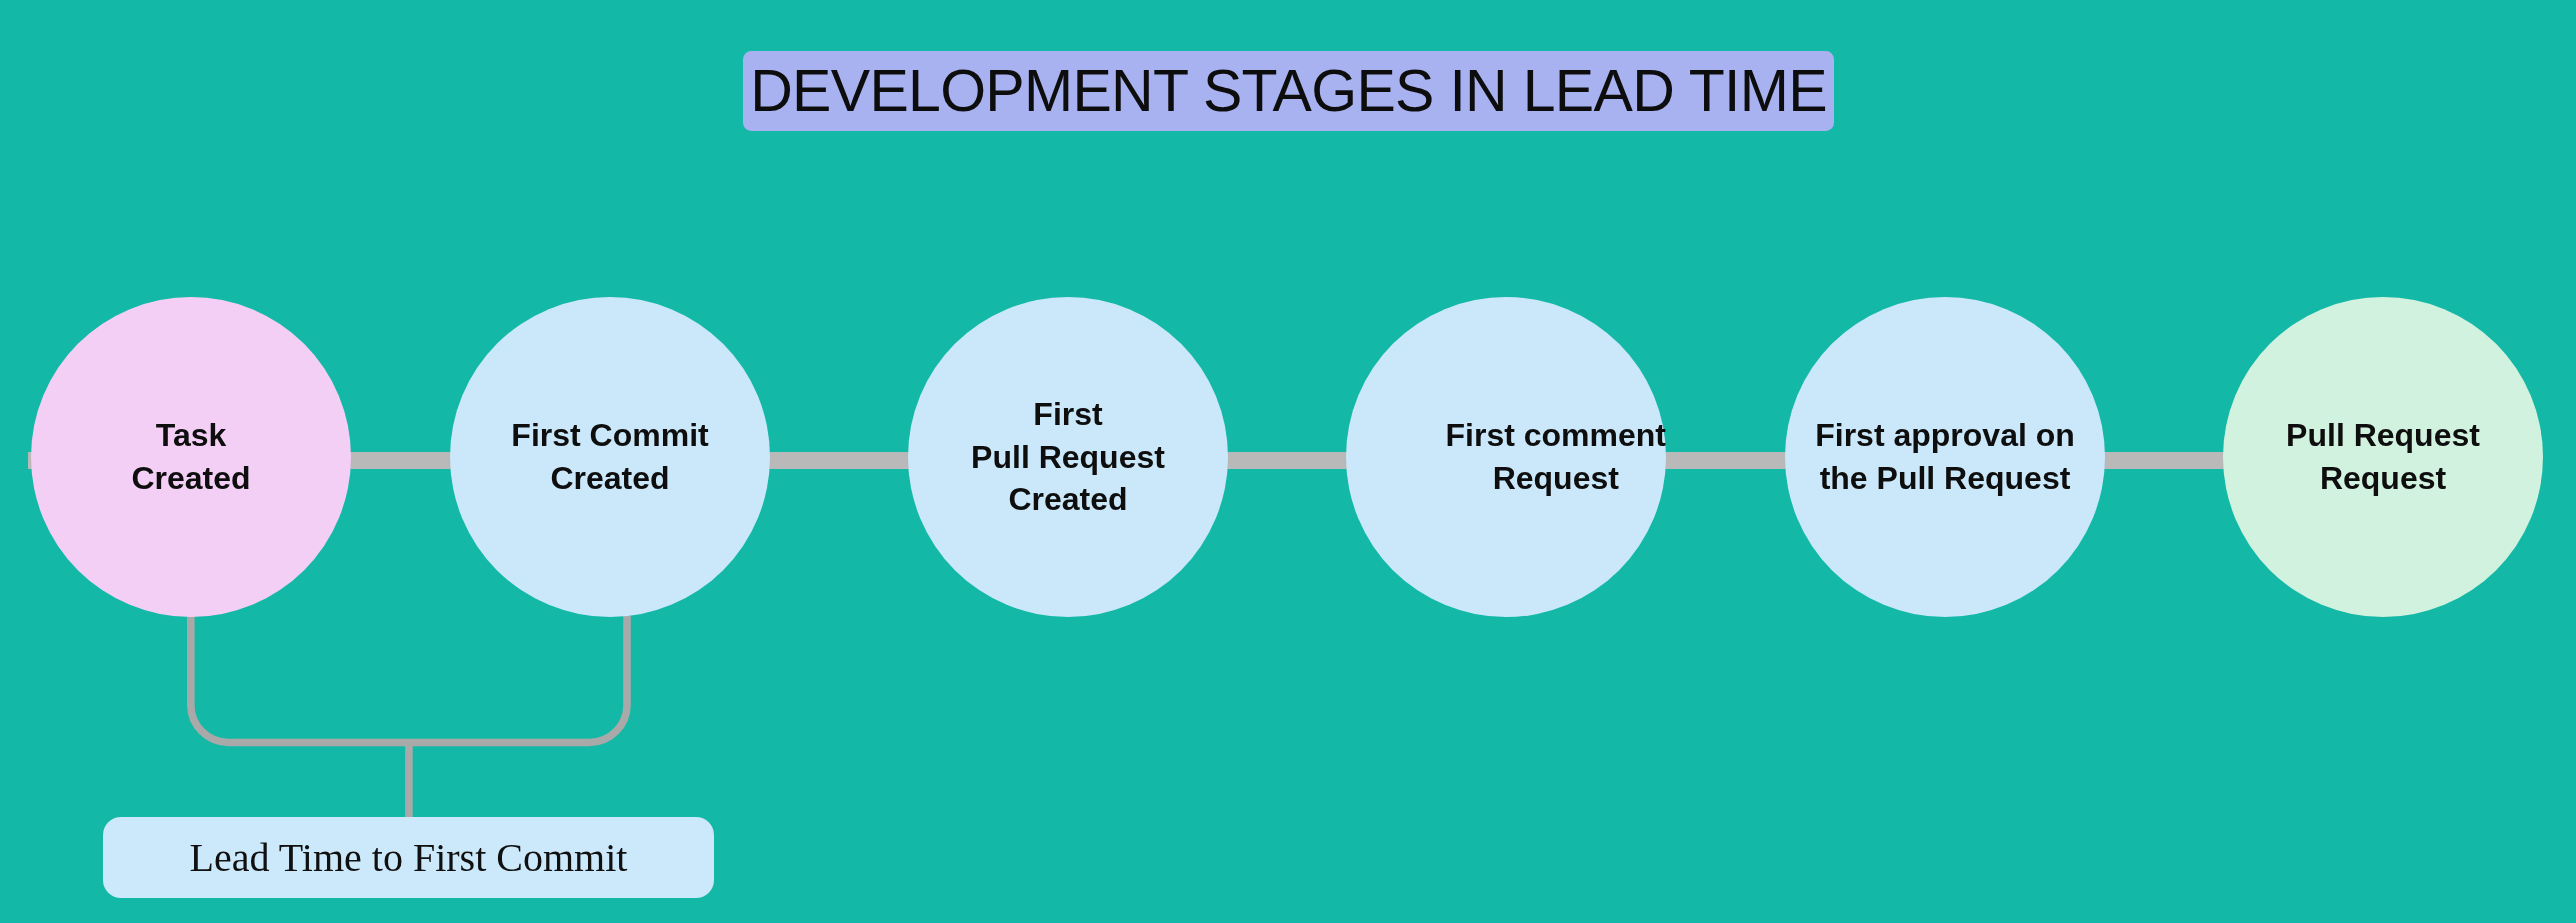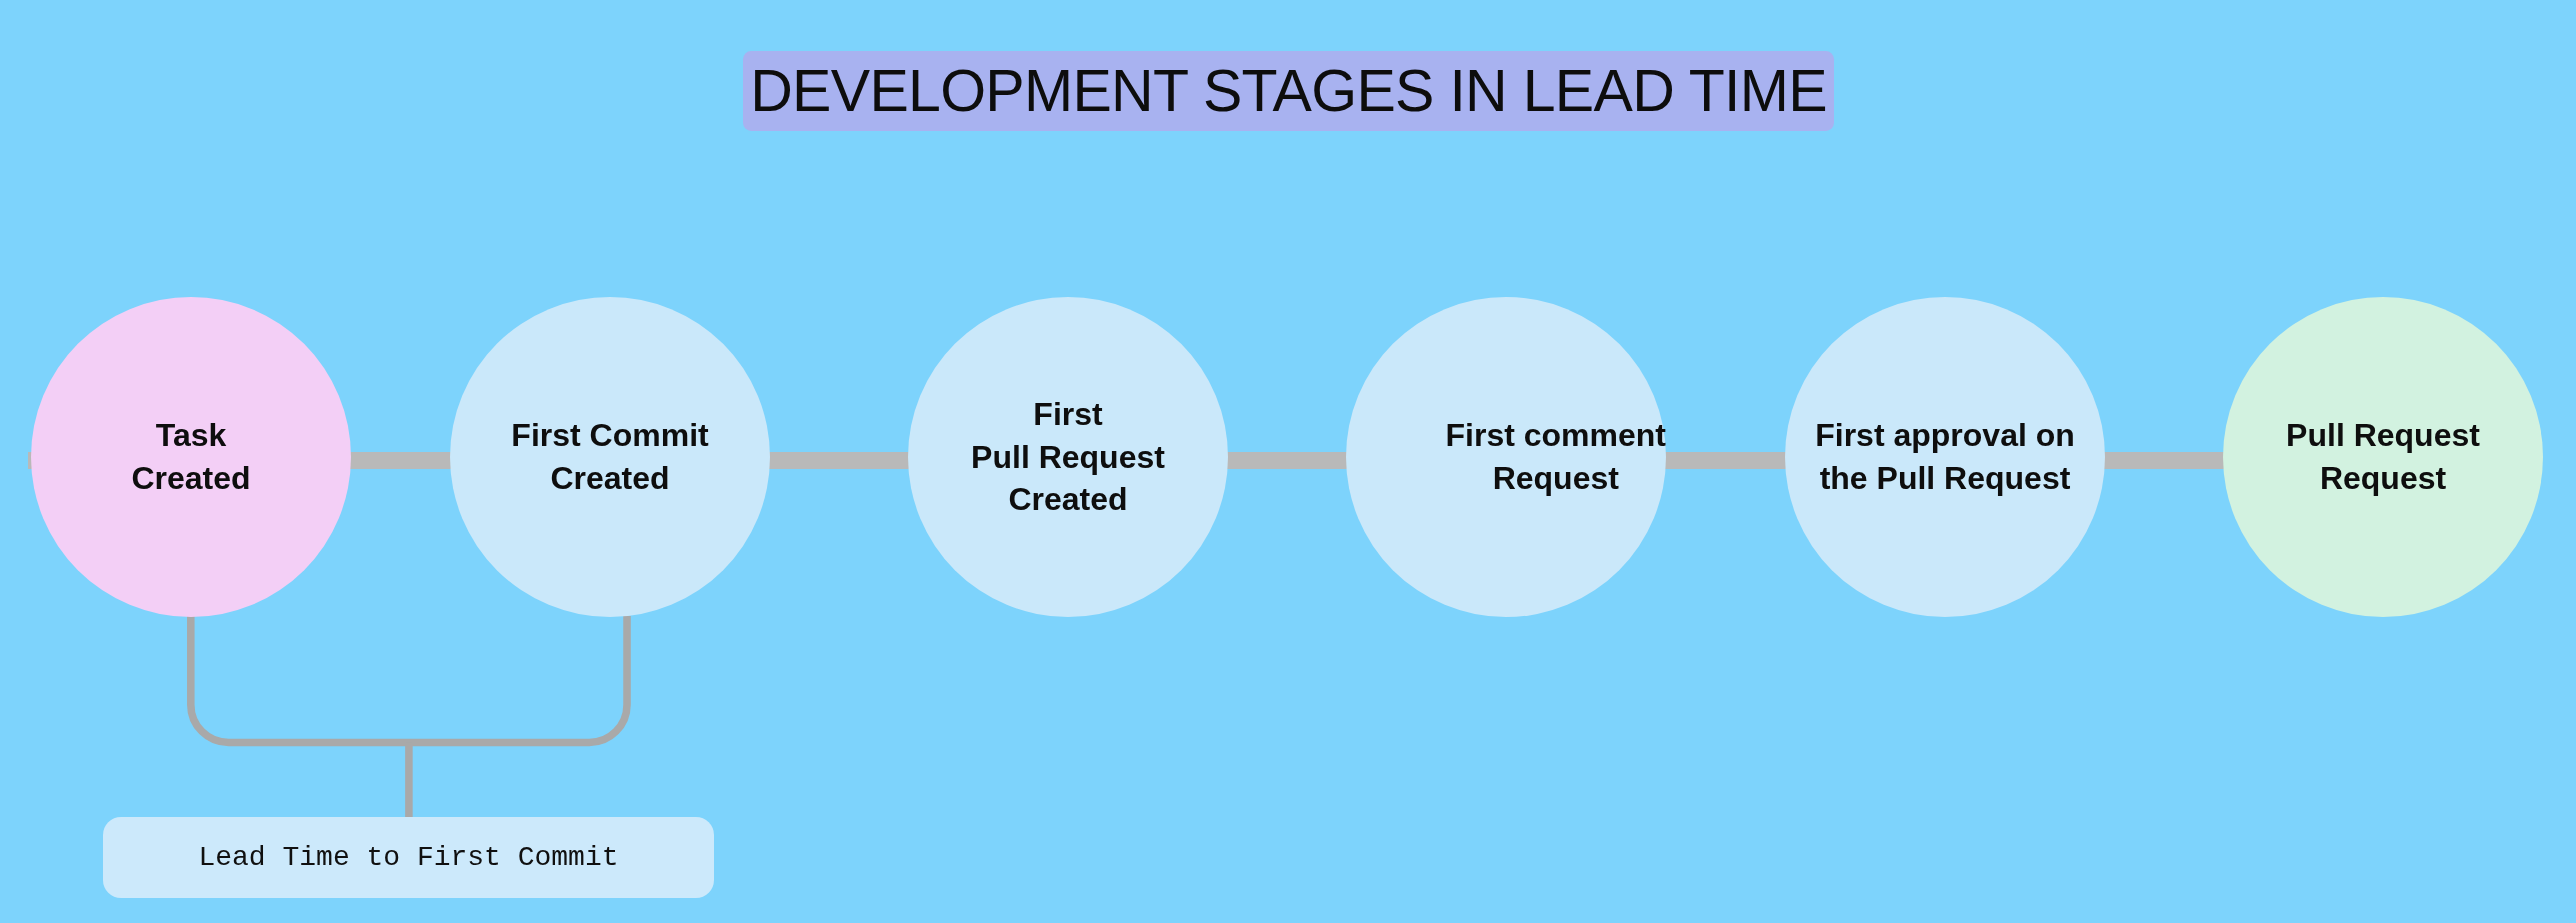--- a/index.html
+++ b/index.html
@@ -1,20 +1,20 @@
 <!DOCTYPE html>
 <html style="font-size:11px"><head>
 <meta charset="utf-8">
 <style>
   html, body { margin: 0; padding: 0; background: #ffffff; }
   #canvas {
     position: relative;
     width: 2576px;
     height: 923px;
-    background: #7dd3fc;
+    background: #14b8a6;
     overflow: hidden;
     font-family: "Liberation Sans", sans-serif;
   }
 
   
   .title-box {
     position: absolute;
     left: 743px;
     top: 51px;
     width: 1091px;
@@ -79,22 +79,22 @@
     top: 817px;
     width: 611px;
     height: 81px;
     border-radius: 18px;
     display: flex;
     align-items: center;
     justify-content: center;
     z-index: 2;
   }
   .annotation-text {
-    font-family: Liberation Mono, monospace;
-    font-size: 28px;
+    font-family: Liberation Serif, serif;
+    font-size: 40px;
     font-weight: 500;
     color: #101010;
     white-space: nowrap;
   }
 </style>
 </head>
 <body>
 
 <div id="canvas">
 

